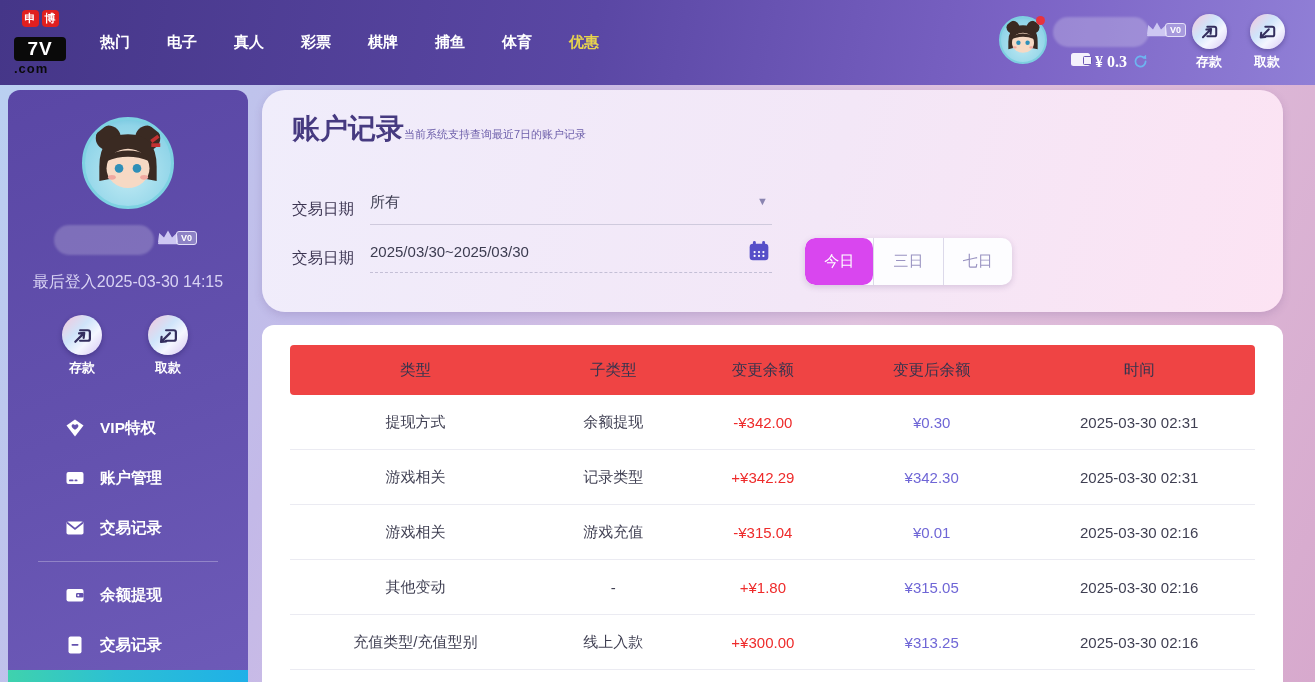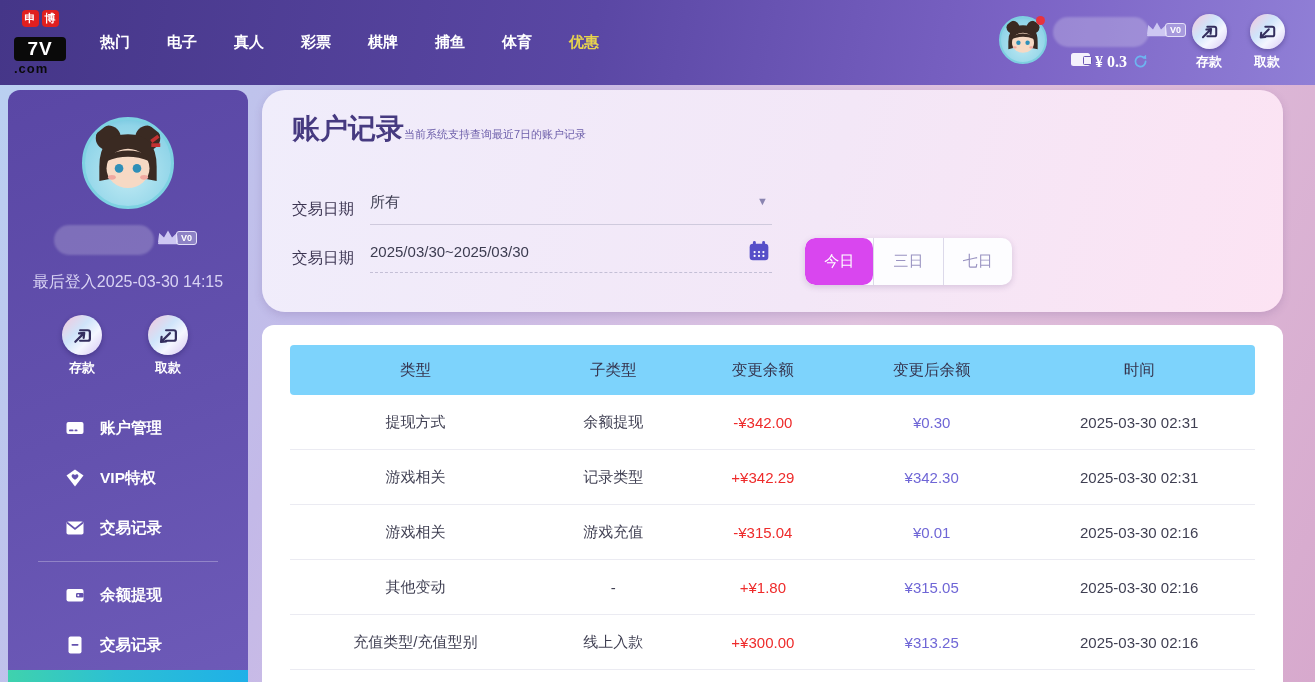--- a/index.html
+++ b/index.html
@@ -116,21 +116,21 @@
   .range-btn{ flex:1; display:flex; align-items:center; justify-content:center;
     font-size:15px; color:#9a94c2; cursor:pointer; border-left:1px solid #dcd9ea; }
   .range-btn:first-child{ border-left:none; }
   .range-btn.active{ background:#d946ef; color:#fff; border-radius:10px; }
 
   .table-panel{
     position:absolute; left:262px; top:325px; width:1021px; height:357px;
     background:#ffffff; border-radius:12px 12px 0 0; z-index:3; padding:20px 28px 0;
   }
   .tbl{ width:100%; }
-  .tbl-header{ display:flex; background:#7dd3fc; height:50px; align-items:center; border-radius:4px;
+  .tbl-header{ display:flex; background:#ef4444; height:50px; align-items:center; border-radius:4px;
     font-size:15.5px; color:#35344e; }
   .tbl-row{ display:flex; height:55px; align-items:center; border-bottom:1px solid #ebebf2;
     font-size:15px; color:#3f3f52; }
   .c0{ width:26%; text-align:center; }
   .c1{ width:15%; text-align:center; }
   .c2{ width:16%; text-align:center; }
   .c3{ width:19%; text-align:center; }
   .c4{ width:24%; text-align:center; }
   .amt-change{ color:#ee2b2b; }
   .amt-after{ color:#6f66d6; }
@@ -259,35 +259,35 @@
         </svg>
       </div>
       <div class="qlabel">取款</div>
     </div>
   </div>
 
   <div class="sb-menu">
     <div class="sb-item">
       <span class="micon">
         <svg viewBox="0 0 20 20" width="20" height="20">
+            <polygon points="10,1.5 18.5,7.5 10,18.5 1.5,7.5" fill="#fff"></polygon>
+            <path d="M10 7.2 C9 5.6 6.6 6 6.6 7.9 C6.6 9.4 8.4 10.4 10 11.8 C11.6 10.4 13.4 9.4 13.4 7.9 C13.4 6 11 5.6 10 7.2 Z" fill="#6351ae"></path>
+          </svg>
+      </span>
+      <span>VIP特权</span>
+    </div>
+    <div class="sb-item">
+      <span class="micon">
+        <svg viewBox="0 0 20 20" width="20" height="20">
             <rect x="1.5" y="4" width="17" height="12" rx="2" fill="#fff"></rect>
             <rect x="4" y="11.5" width="4.5" height="1.8" rx="0.9" fill="#6351ae"></rect>
             <rect x="9.5" y="11.5" width="3" height="1.8" rx="0.9" fill="#6351ae"></rect>
           </svg>
       </span>
       <span>账户管理</span>
-    </div>
-    <div class="sb-item">
-      <span class="micon">
-        <svg viewBox="0 0 20 20" width="20" height="20">
-            <polygon points="10,1.5 18.5,7.5 10,18.5 1.5,7.5" fill="#fff"></polygon>
-            <path d="M10 7.2 C9 5.6 6.6 6 6.6 7.9 C6.6 9.4 8.4 10.4 10 11.8 C11.6 10.4 13.4 9.4 13.4 7.9 C13.4 6 11 5.6 10 7.2 Z" fill="#6351ae"></path>
-          </svg>
-      </span>
-      <span>VIP特权</span>
     </div>
     <div class="sb-item">
       <span class="micon">
         <svg viewBox="0 0 20 20" width="20" height="20">
             <rect x="1.5" y="3.5" width="17" height="13" rx="1.8" fill="#fff"></rect>
             <path d="M2 4.5 L10 11 L18 4.5" stroke="#6351ae" stroke-width="1.7" fill="none"></path>
           </svg>
       </span>
       <span>交易记录</span>
     </div>

